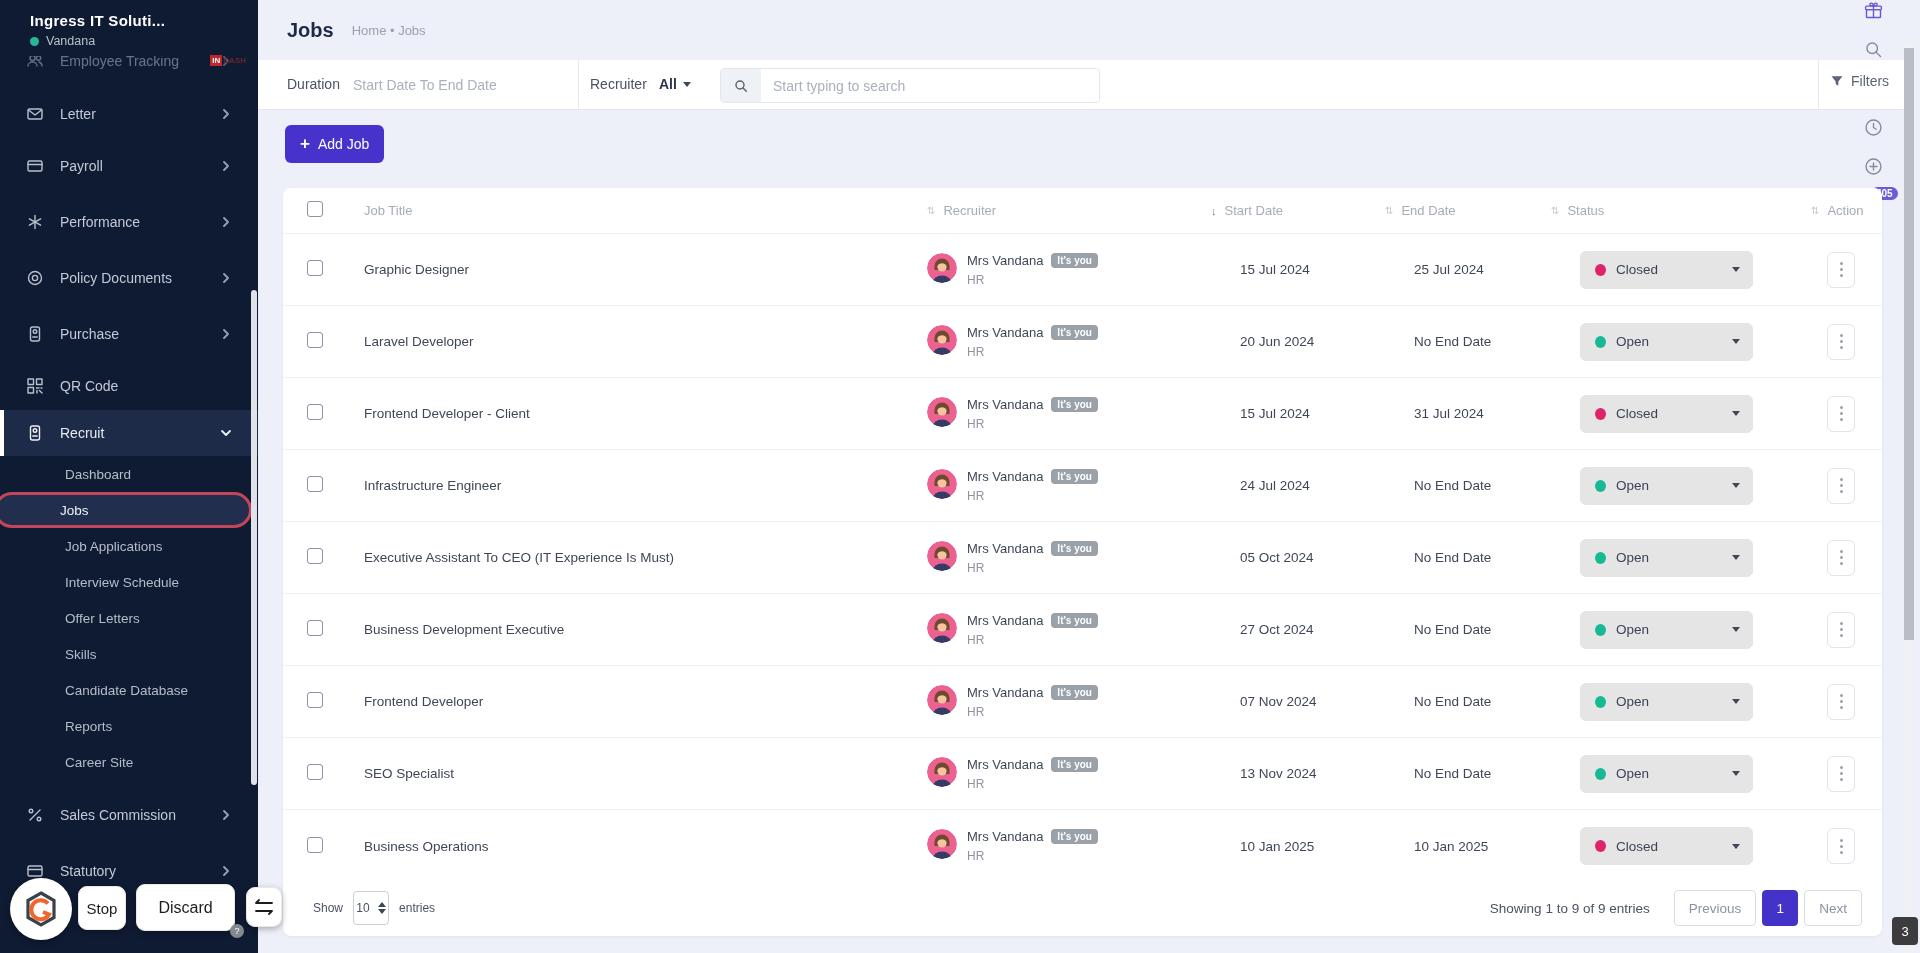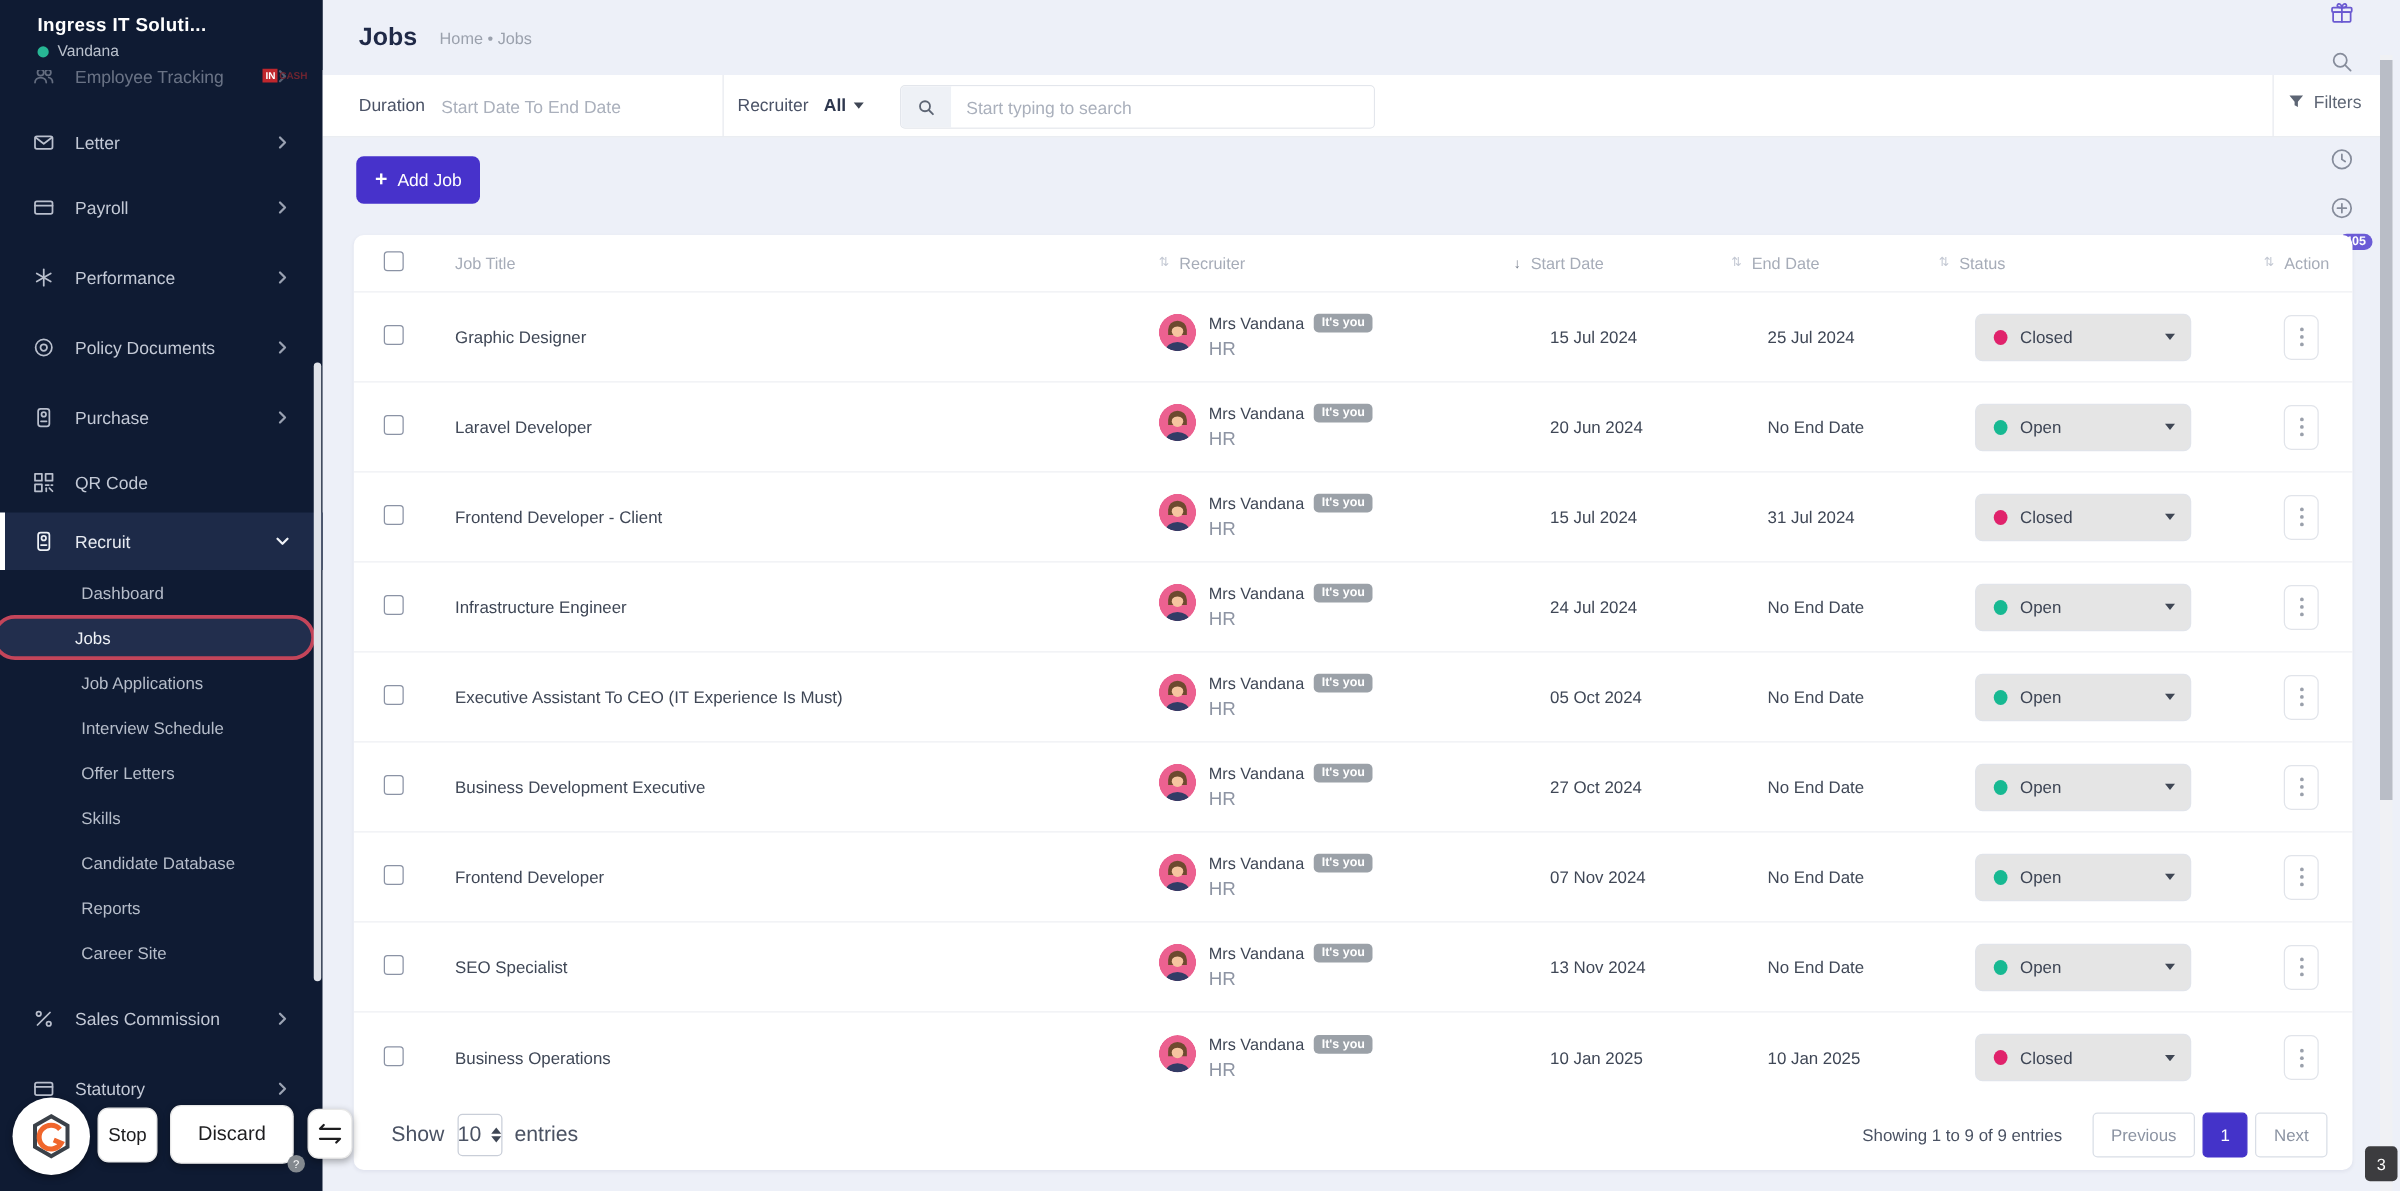--- a/index.html
+++ b/index.html
@@ -90,30 +90,30 @@
   .hcell { display:flex; align-items:center; }
 
   .tbody .trow { height:72px; border-bottom:1px solid #eef0f4; font-size:13.5px; color:#3f4756; }
   .tbody .trow:last-child { border-bottom:none; }
   input[type=checkbox] { appearance:none; width:16px; height:16px; border:1.5px solid #8b93a5; border-radius:3px; background:#fff; cursor:pointer; }
   .rec-wrap { display:flex; align-items:flex-start; gap:10px; }
   .rec-text { display:flex; flex-direction:column; gap:5px; }
   .rec-line { display:flex; align-items:center; gap:8px; }
   .rec-name { font-size:13px; color:#3f4756; }
   .rec-badge { background:#9ba1a8; color:#fff; font-size:10px; font-weight:700; border-radius:4px; padding:2px 6px; }
-  .rec-dept { font-size:15px; color:#8d94a3; }
+  .rec-dept { font-size:12px; color:#8d94a3; }
   .avatar { width:30px; height:30px; border-radius:50%; overflow:hidden; flex:0 0 30px; }
   .status-select { width:173px; height:38px; border:1px solid #e1e4ea; border-radius:6px; background:#e5e5e5; display:flex; align-items:center; padding:0 12px 0 14px; gap:10px; cursor:pointer; }
   .status-dot { width:11px; height:12px; border-radius:50%; }
   .status-lbl { flex:1; font-size:13.5px; color:#3c4454; }
   .kebab { width:28px; height:36px; border:1px solid #e1e4ea; border-radius:6px; background:#fff; display:flex; flex-direction:column; align-items:center; justify-content:center; gap:3px; cursor:pointer; }
   .kebab i { width:3px; height:3px; border-radius:50%; background:#9aa0ab; }
 
   .tfoot { position:absolute; left:0; right:0; bottom:0; height:56px; display:flex; align-items:center; padding:0 20px 0 30px; }
-  .show-group { display:flex; align-items:center; gap:10px; font-size:17px; color:#4a5263; }
+  .show-group { display:flex; align-items:center; gap:10px; font-size:12px; color:#4a5263; }
   .page-size { width:36px; height:34px; border:1px solid #c9ced8; border-radius:4px; display:flex; align-items:center; justify-content:center; gap:8px; cursor:pointer; background:#fff; }
   .spin { display:flex; flex-direction:column; gap:2px; }
   .spin .up { width:0;height:0;border-left:4px solid transparent;border-right:4px solid transparent;border-bottom:5px solid #3f4654; }
   .spin .dn { width:0;height:0;border-left:4px solid transparent;border-right:4px solid transparent;border-top:5px solid #3f4654; }
   .pag-group { margin-left:auto; display:flex; align-items:center; gap:6px; font-size:13.5px; color:#4a5263; }
   .pag-summary { margin-right:18px; }
   .pbtn { height:36px; border:1px solid #d9dee6; border-radius:4px; background:#fff; color:#8b93a2; font-size:13.5px; padding:0 14px; display:flex; align-items:center; cursor:pointer; font-family:inherit; }
   .pbtn.page-active { background:#4433c9; border-color:#4433c9; color:#fff; width:36px; justify-content:center; padding:0; }
 
   

